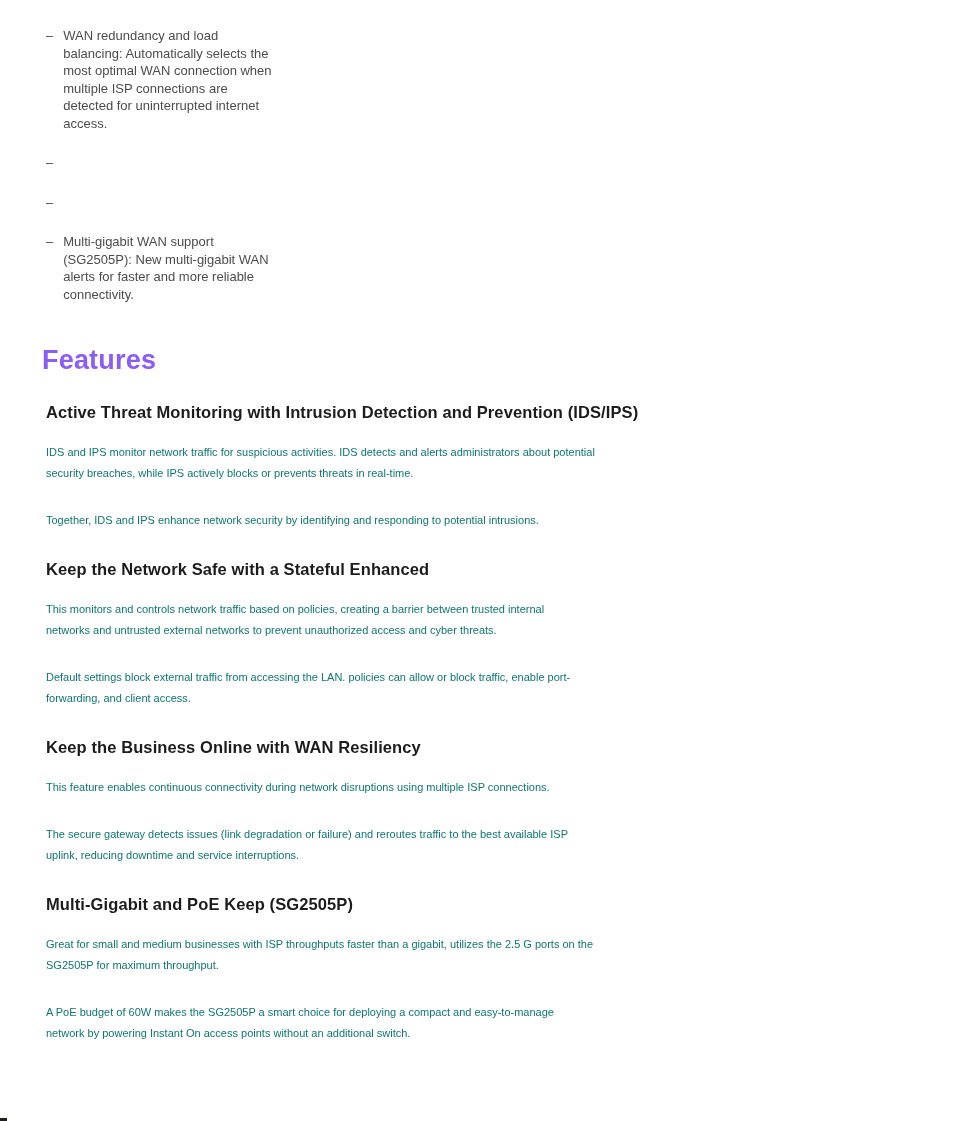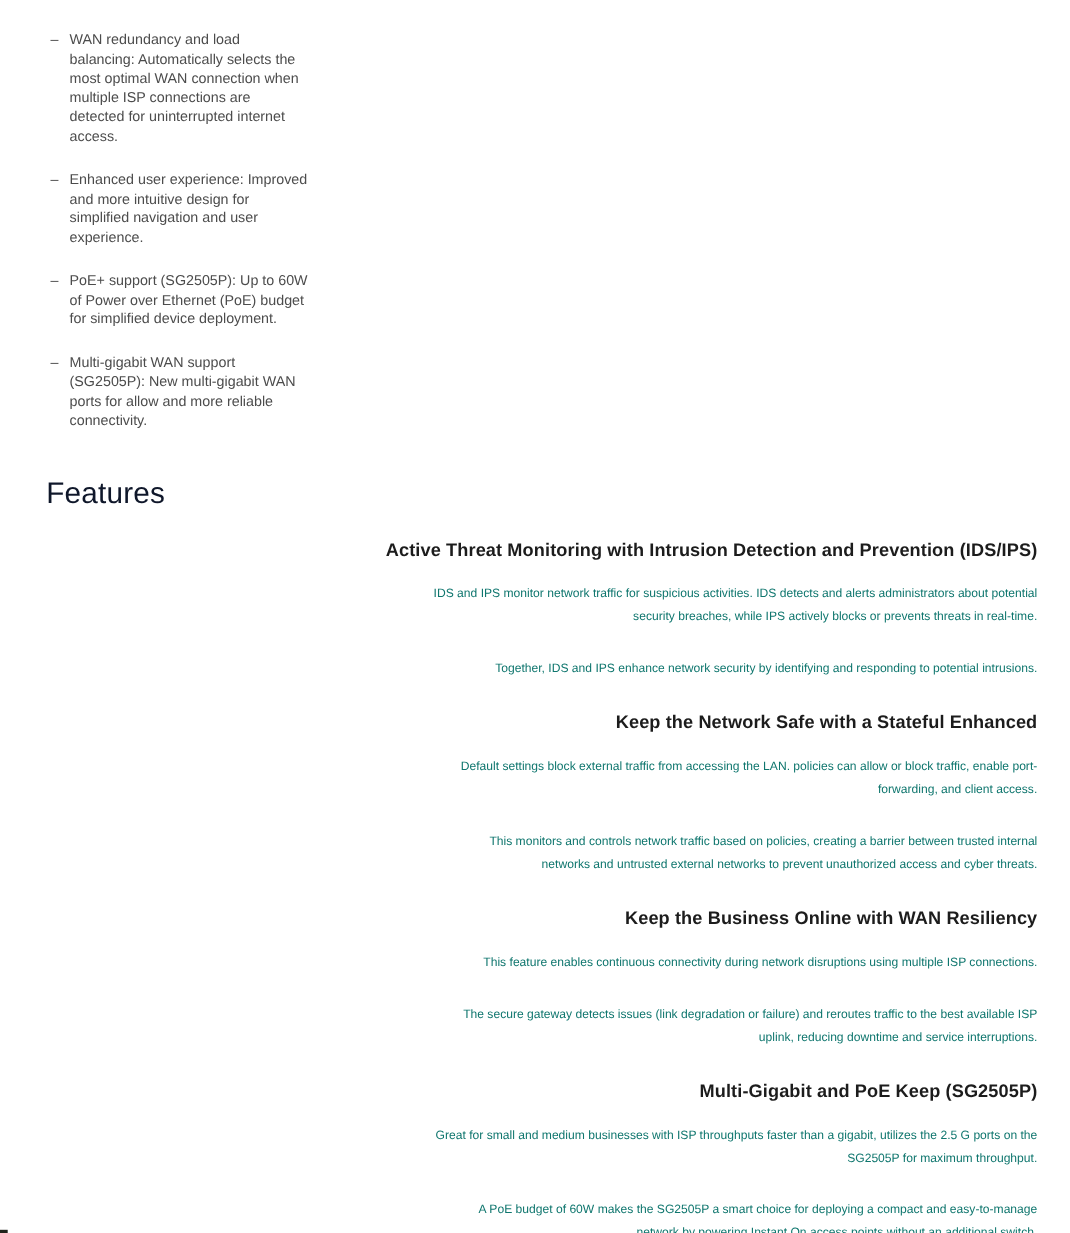--- a/index.html
+++ b/index.html
@@ -39,22 +39,22 @@
   .bullet-dash {
     flex: 0 0 auto;
     color: #4c4c4c;
   }
   .bullet-text {
     white-space: pre-line;
   }
   
   h1.features-heading {
     font-size: 27px;
-    font-weight: 400;
-    color: #0f172a;
+    font-weight: 700;
+    color: #8b5cf6;
     letter-spacing: 0.2px;
     margin: 43px 0 25px -4px;
     line-height: 28px;
   }
   
   h2.subhead {
     font-size: 16.5px;
     font-weight: 700;
     color: #1c1c1c;
     margin: 29px 0 20px 0;
@@ -63,21 +63,21 @@
   }
   
   p.body-para {
     font-size: 11px;
     color: #0f766e;
     line-height: 21px;
     margin: 0 0 26px 0;
     white-space: pre-line;
     max-width: 897px;
   }
-  section { margin: 0; padding: 0; text-align: right; }
+  section { margin: 0; padding: 0; }
   
   .corner-artifact {
     position: absolute;
     left: 0;
     bottom: 0;
     width: 7px;
     height: 3px;
     background: #20221a;
   }
 </style>
@@ -91,55 +91,48 @@
       <span class="bullet-dash">–</span>
       <span class="bullet-text">WAN redundancy and load
 balancing: Automatically selects the
 most optimal WAN connection when
 multiple ISP connections are
 detected for uninterrupted internet
 access.</span>
     </li>
     <li>
       <span class="bullet-dash">–</span>
-      <span class="bullet-text">Enhanced user experience: Improved
-and more intuitive design for
-simplified navigation and user
-experience.</span>
     </li>
     <li>
       <span class="bullet-dash">–</span>
-      <span class="bullet-text">PoE+ support (SG2505P): Up to 60W
-of Power over Ethernet (PoE) budget
-for simplified device deployment.</span>
     </li>
     <li>
       <span class="bullet-dash">–</span>
       <span class="bullet-text">Multi-gigabit WAN support
 (SG2505P): New multi-gigabit WAN
-ports for allow and more reliable
+alerts for faster and more reliable
 connectivity.</span>
     </li>
   </ul>
 
   <h1 class="features-heading">Features</h1>
 
   <section>
     <h2 class="subhead">Active Threat Monitoring with Intrusion Detection and Prevention (IDS/IPS)</h2>
     <p class="body-para">IDS and IPS monitor network traffic for suspicious activities. IDS detects and alerts administrators about potential
 security breaches, while IPS actively blocks or prevents threats in real-time.</p>
     <p class="body-para">Together, IDS and IPS enhance network security by identifying and responding to potential intrusions.</p>
   </section>
 
   <section>
     <h2 class="subhead">Keep the Network Safe with a Stateful Enhanced</h2>
+    <p class="body-para">This monitors and controls network traffic based on policies, creating a barrier between trusted internal
+networks and untrusted external networks to prevent unauthorized access and cyber threats.</p>
     <p class="body-para">Default settings block external traffic from accessing the LAN. policies can allow or block traffic, enable port-
 forwarding, and client access.</p>
-    <p class="body-para">This monitors and controls network traffic based on policies, creating a barrier between trusted internal
-networks and untrusted external networks to prevent unauthorized access and cyber threats.</p>
   </section>
 
   <section>
     <h2 class="subhead">Keep the Business Online with WAN Resiliency</h2>
     <p class="body-para">This feature enables continuous connectivity during network disruptions using multiple ISP connections.</p>
     <p class="body-para">The secure gateway detects issues (link degradation or failure) and reroutes traffic to the best available ISP
 uplink, reducing downtime and service interruptions.</p>
   </section>
 
   <section>

